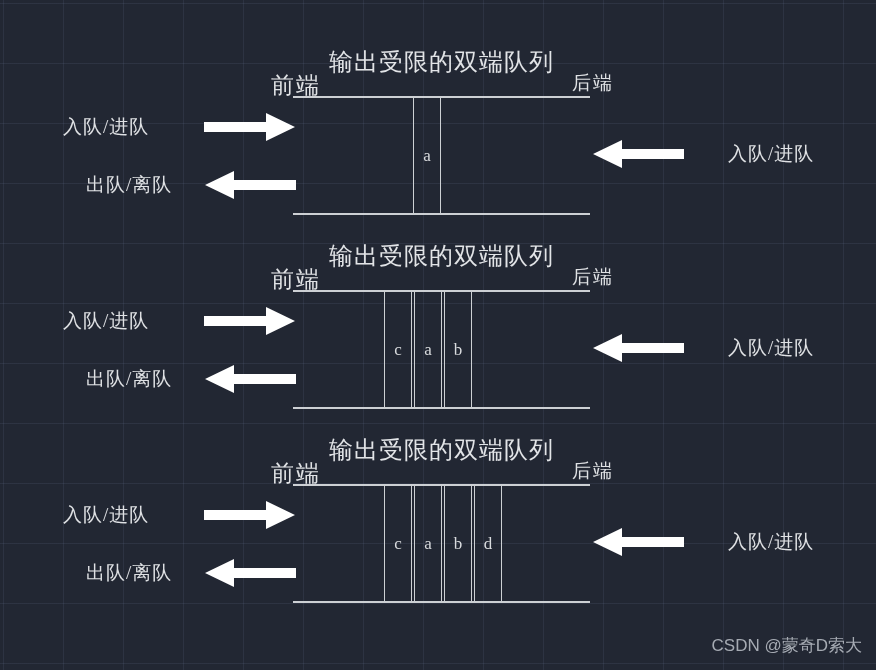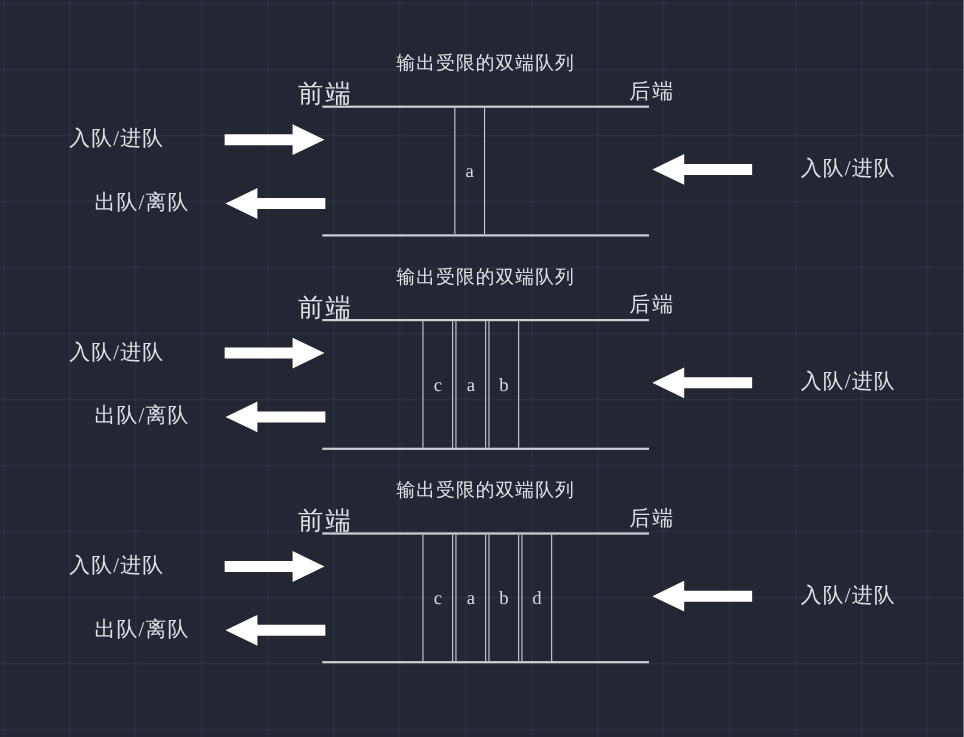--- a/index.html
+++ b/index.html
@@ -15,21 +15,21 @@
     overflow:hidden;
     font-family:"Liberation Serif", serif;
   }
   .diagram{position:absolute;left:0;width:876px;height:176px;}
   .d1{top:46px;}
   .d2{top:240px;}
   .d3{top:434px;}
 
   .title{
     position:absolute;left:293px;width:297px;top:0;
-    text-align:center;font-size:17px;color:#e2e4e7;letter-spacing:1px;
+    text-align:center;font-size:24px;color:#e2e4e7;letter-spacing:1px;
     white-space:nowrap;
   }
   .front-label{
     position:absolute;left:271px;top:24px;
     font-size:23px;color:#dfe1e4;letter-spacing:2px;white-space:nowrap;
   }
   .back-label{
     position:absolute;left:572px;top:24px;
     font-size:19px;color:#dfe1e4;letter-spacing:2px;white-space:nowrap;
   }
@@ -165,13 +165,14 @@
     <div class="side-label dequeue-label">出队/离队</div>
     <svg class="arrow flip front-dequeue-arrow" viewBox="0 0 92 30">
         <path d="M0 10 H62 V1 L91 15 L62 29 V20 H0 Z"></path>
       </svg>
     <svg class="arrow flip rear-enqueue-arrow" viewBox="0 0 92 30">
         <path d="M0 10 H62 V1 L91 15 L62 29 V20 H0 Z"></path>
       </svg>
     <div class="side-label rear-enqueue-label">入队/进队</div>
   </section>
 
+  <div class="watermark">CSDN @蒙奇D索大</div>
 </div>
 
 </body></html>

